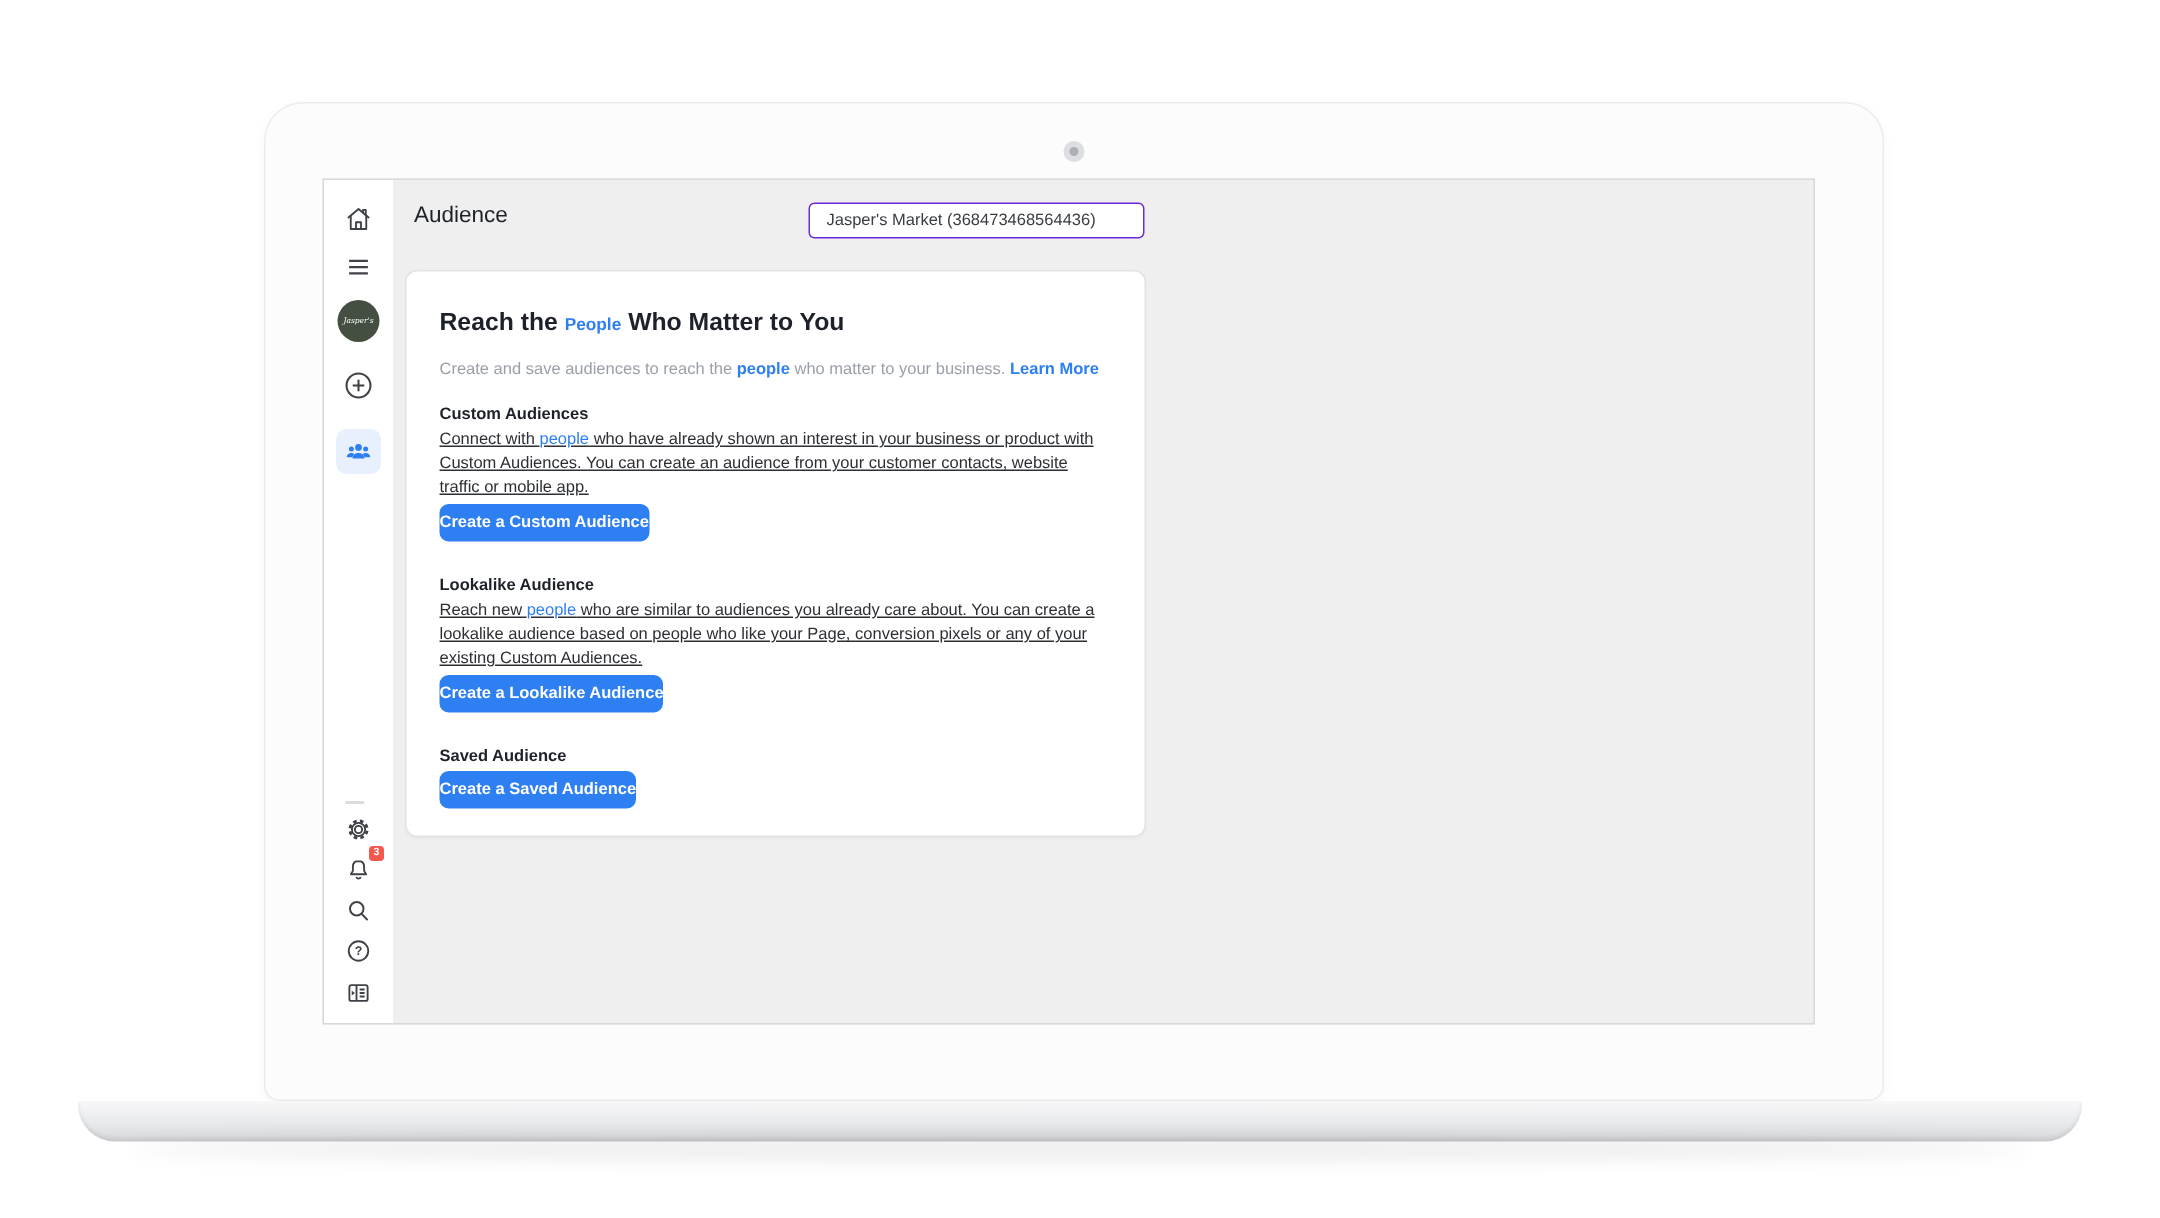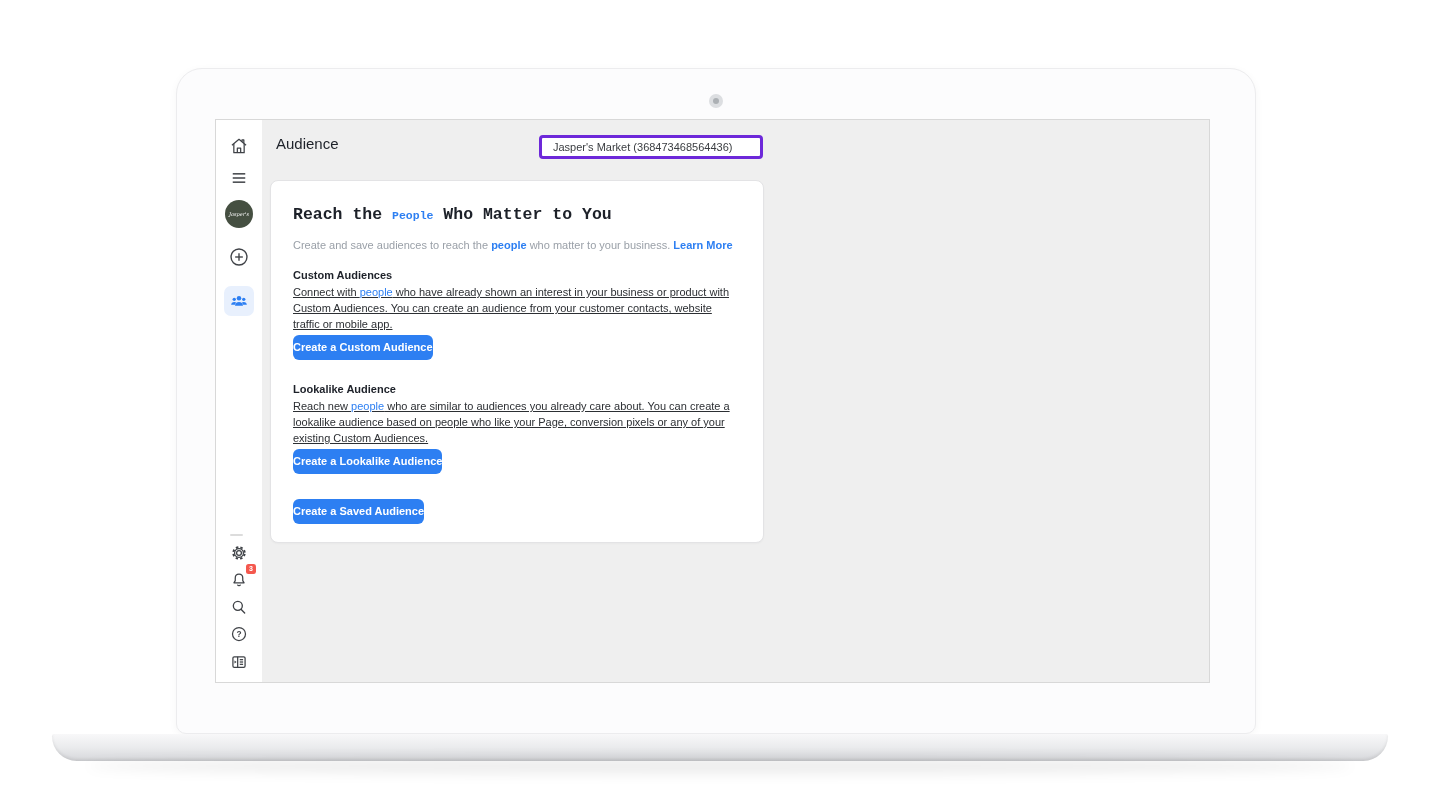--- a/index.html
+++ b/index.html
@@ -61,31 +61,31 @@
     position:absolute; top:-4px; right:-5px; min-width:10px; height:10px; padding:0 1px;
     background:var(--badge,#f4584e); color:#fff; font-size:7px; font-weight:700;
     line-height:10px; text-align:center; border-radius:2.5px;
   }
 
   
   .main { position:absolute; left:46px; top:0; right:0; bottom:0; }
   .page-title { position:absolute; left:14px; top:14px; margin:0; font-size:15px; line-height:20px; font-weight:400; color:#1d2129; }
   .account-input {
     position:absolute; left:277px; top:15px; width:224px; height:24px;
-    background:#fff; border:3px solid #6d28d9; border-radius:4px;
+    background:#fff; border:1px solid #6d28d9; border-radius:4px;
     font-family:inherit; font-size:11px; color:#3a3d41; padding:0 11px; outline:none;
   }
 
   
   .card {
     position:absolute; left:8px; top:60px; width:494px;
     background:#fff; border:1px solid #e3e3e5; border-radius:8px;
     padding:24px 22px 18px; box-shadow:0 1px 2px rgba(0,0,0,0.03);
   }
-  .card-heading { margin:0; font-size:16.5px; line-height:20px; font-weight:700; color:#1d2129;font-family:Liberation Mono, monospace; }
+  .card-heading { margin:0; font-size:16.5px; line-height:20px; font-weight:700; color:#1d2129; }
   .card-heading .h-accent { color:var(--accent,#2d7ff2); font-size:11.5px; font-weight:700; }
   .subtitle { margin:12px 0 0; font-size:11px; line-height:14px; color:#9aa0a8; white-space:nowrap; }
   .section { margin-top:22px; }
   .section.first { margin-top:16px; }
   .section h3 { margin:0; font-size:11px; line-height:14px; font-weight:700; color:#1d2129; }
   .section p { margin:2px 0 0; font-size:11px; line-height:16px; color:#2c2f33; max-width:458px;text-decoration:underline; }
   .btn {
     display:inline-block; margin-top:3px; height:25px; line-height:25px; padding:0 0;
     background:var(--accent,#2d7ff2); color:#fff; font-size:11px; font-weight:700;
     border:none; border-radius:6px; cursor:pointer; font-family:inherit;
@@ -229,20 +229,21 @@
             <button class="btn">Create a Custom Audience</button>
           </div>
 
           <div class="section">
             <h3>Lookalike Audience</h3>
             <p><span>Reach new </span><span class="lnk">people</span><span> who are similar to audiences you already care about. You can create a lookalike audience based on people who like your Page, conversion pixels or any of your existing Custom Audiences.</span></p>
             <button class="btn">Create a Lookalike Audience</button>
           </div>
 
           <div class="section">
+            <h3>Saved Audience</h3>
             <button class="btn">Create a Saved Audience</button>
           </div>
 
         </section>
 
       </main>
     </div>
   </div>
 
   <div class="laptop-base"></div>

